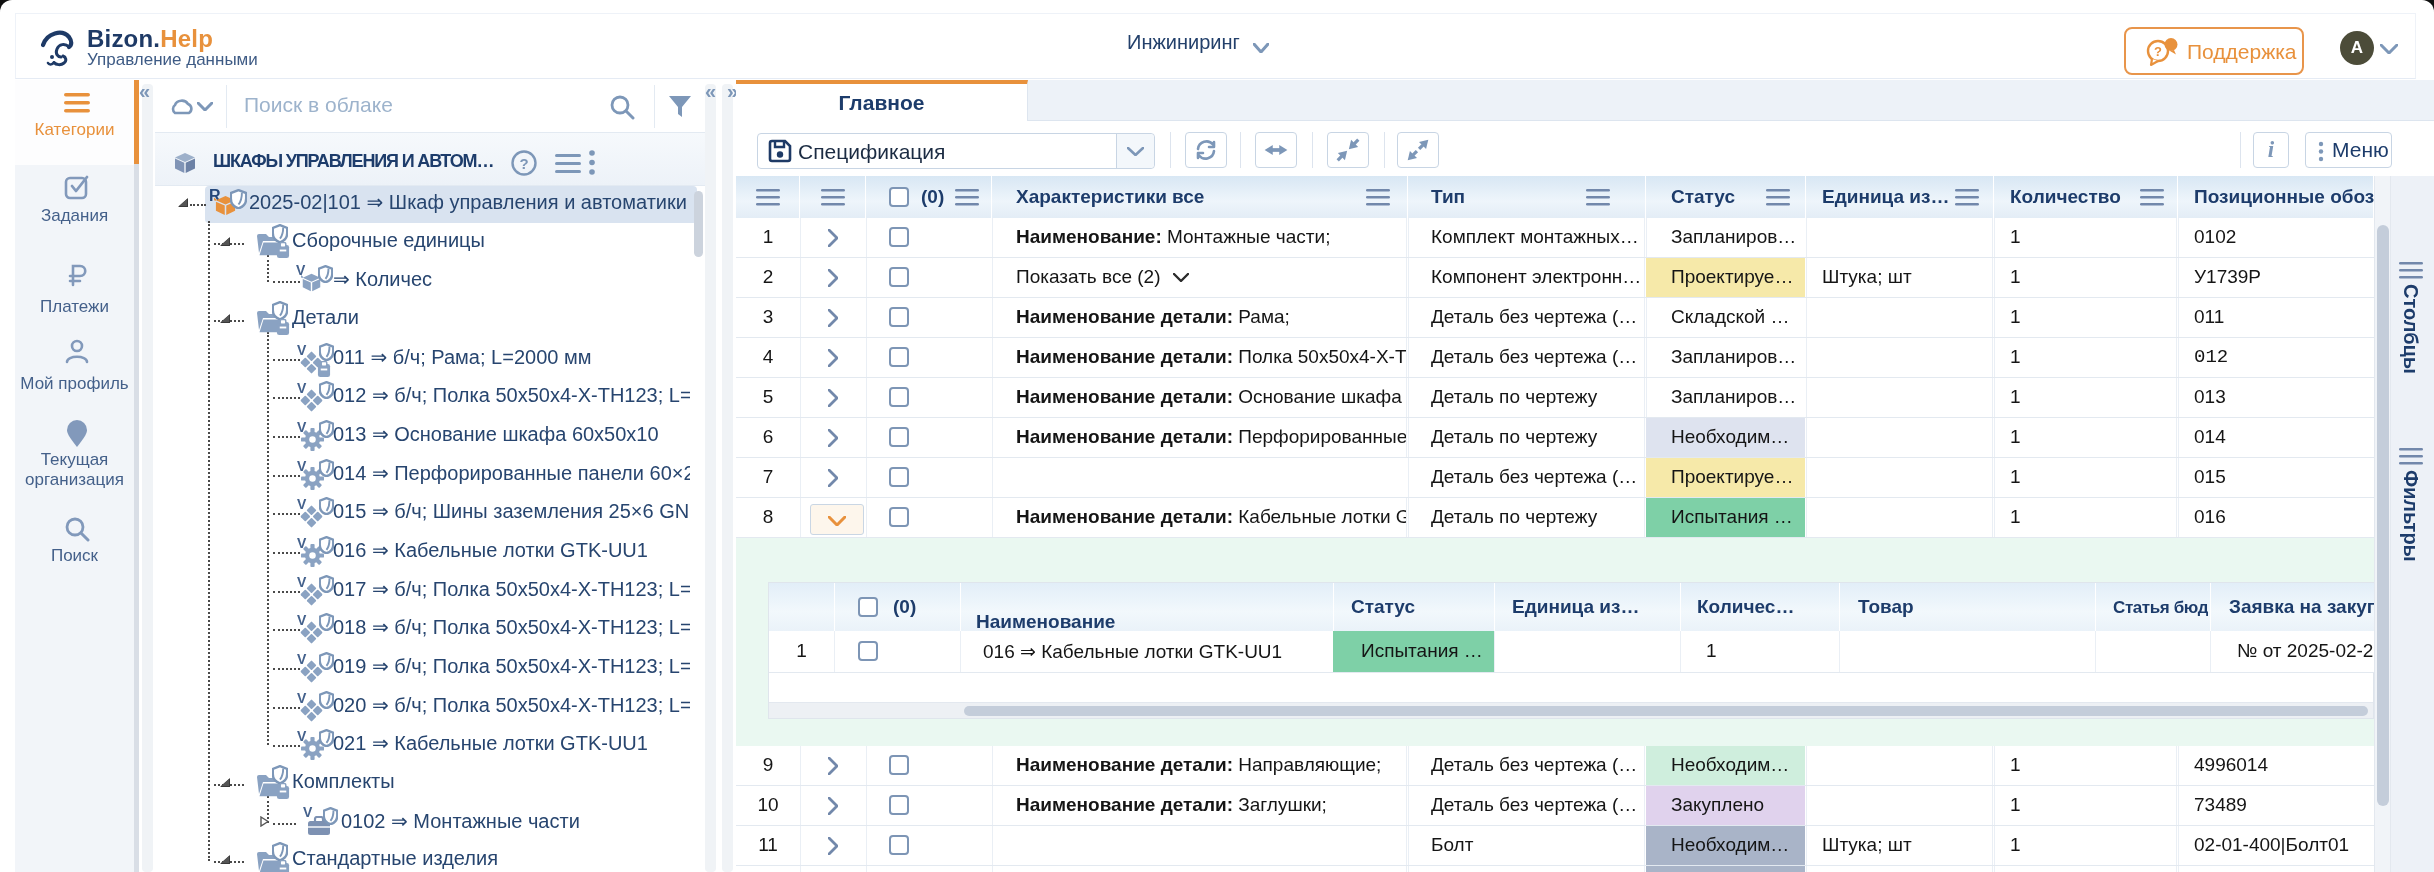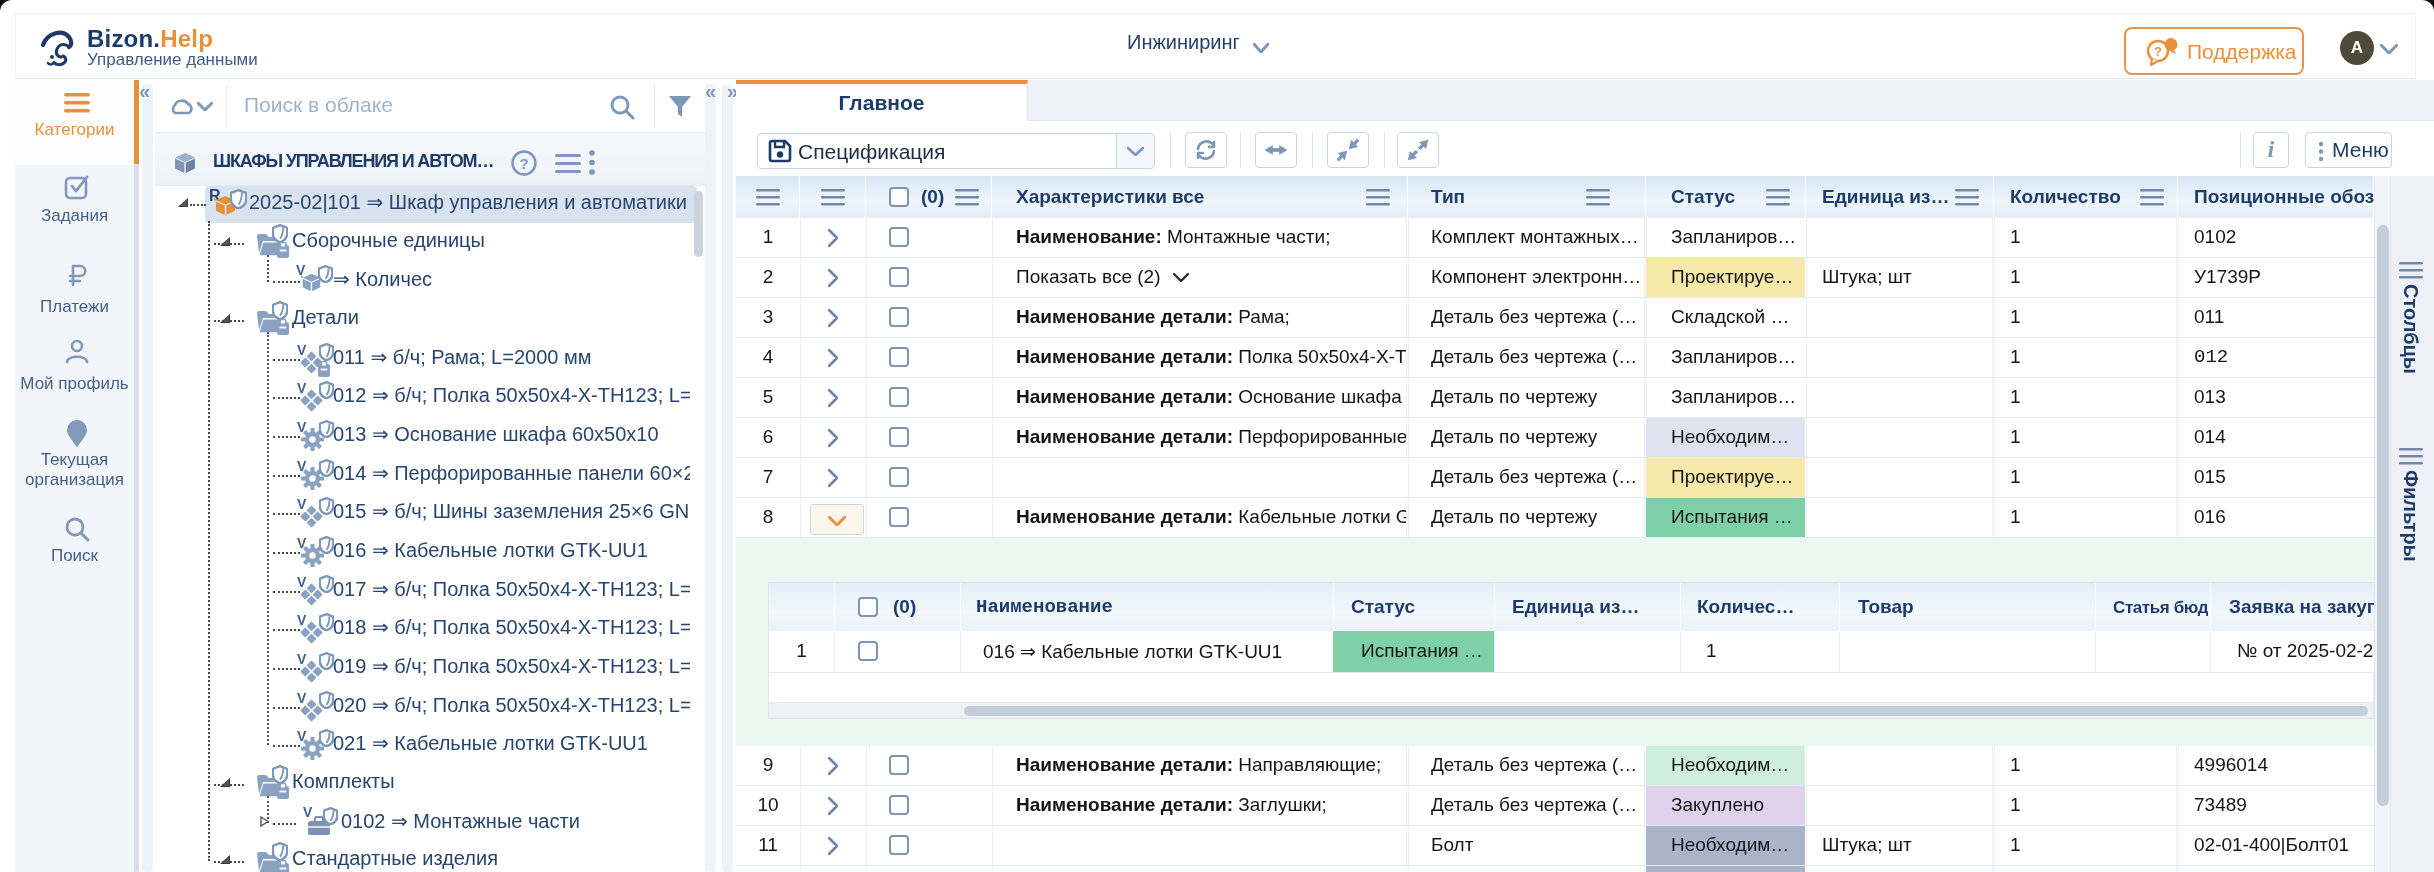--- a/index.html
+++ b/index.html
@@ -1080,21 +1080,21 @@
 <div class="abs" style="left:65px;top:0;width:1px;height:48px;background:#fff;"></div>
 <div class="abs" style="left:191px;top:0;width:1px;height:48px;background:#fff;"></div>
 <div class="abs" style="left:564px;top:0;width:1px;height:48px;background:#fff;"></div>
 <div class="abs" style="left:725px;top:0;width:1px;height:48px;background:#fff;"></div>
 <div class="abs" style="left:911px;top:0;width:1px;height:48px;background:#fff;"></div>
 <div class="abs" style="left:1070px;top:0;width:1px;height:48px;background:#fff;"></div>
 <div class="abs" style="left:1326px;top:0;width:1px;height:48px;background:#fff;"></div>
 <div class="abs" style="left:1441px;top:0;width:1px;height:48px;background:#fff;"></div>
 <div class="cb" style="left:89px;top:14px;"></div>
 <div class="abs" style="left:124px;top:13px;">(0)</div>
-<div class="abs" style="left:207px;top:13px;font-family:Liberation Mono, monospace;">Наименование</div>
+<div class="abs" style="left:207px;top:28px;">Наименование</div>
 <div class="abs" style="left:582px;top:13px;">Статус</div>
 <div class="abs" style="left:743px;top:13px;width:158px;overflow:hidden;white-space:nowrap;">Единица из…</div>
 <div class="abs" style="left:928px;top:13px;width:132px;overflow:hidden;white-space:nowrap;">Количес…</div>
 <div class="abs" style="left:1089px;top:13px;">Товар</div>
 <div class="abs" style="left:1344px;top:15px;width:95px;overflow:hidden;white-space:nowrap;font-size:17px;letter-spacing:-0.4px;">Статья бюд…</div>
 <div class="abs" style="left:1460px;top:13px;width:146px;overflow:hidden;white-space:nowrap;">Заявка на закупку</div>
 </div>
 <div class="subrow">
 <div class="abs" style="left:65px;top:0;width:1px;height:41px;background:#eaeff5;"></div>
 <div class="abs" style="left:191px;top:0;width:1px;height:41px;background:#eaeff5;"></div>

